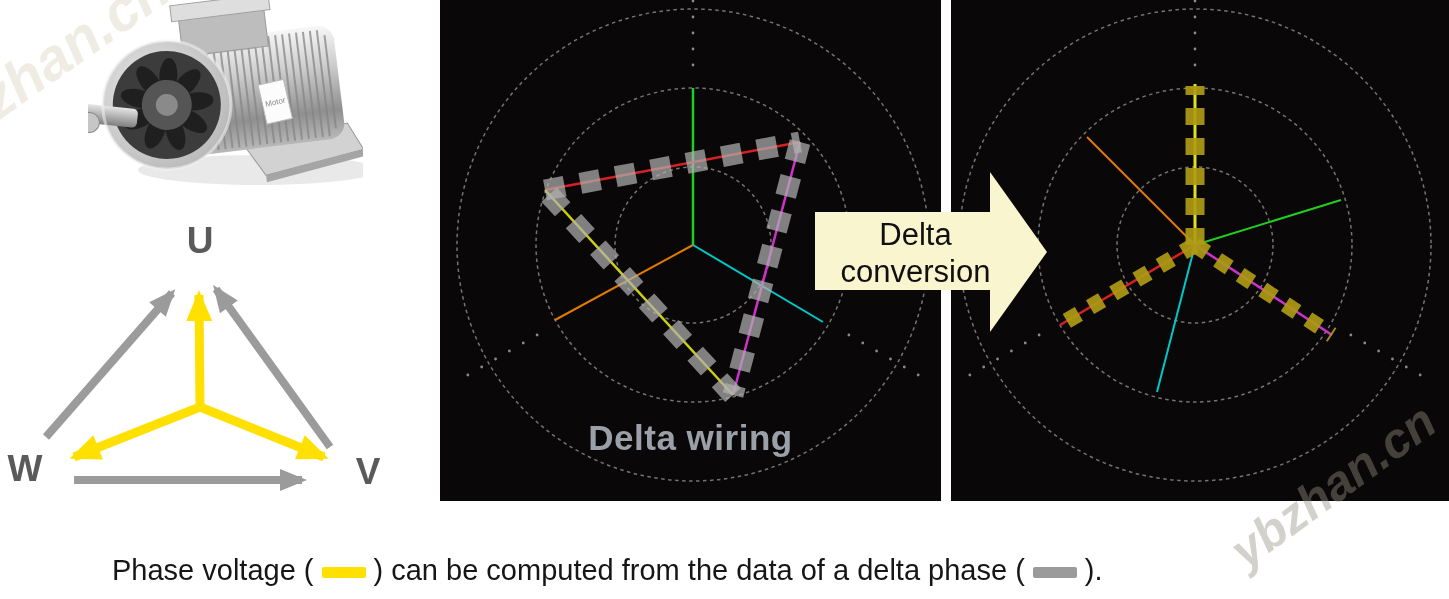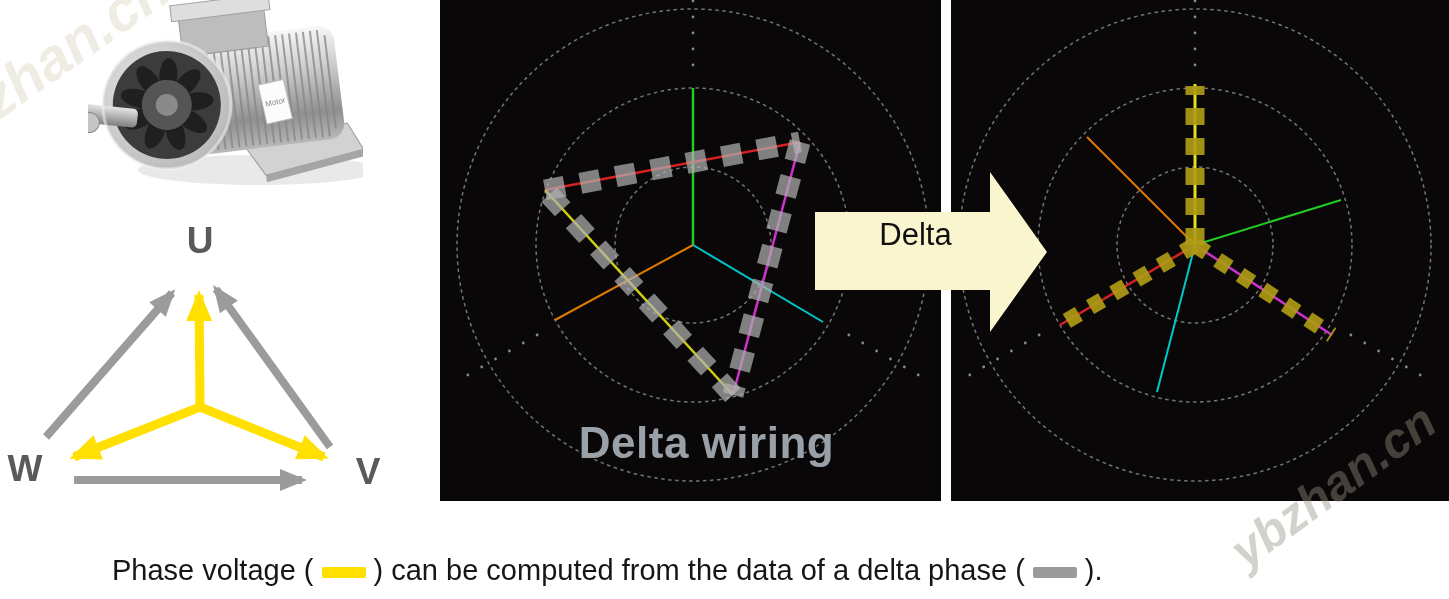--- a/index.html
+++ b/index.html
@@ -5,22 +5,22 @@
   *{margin:0;padding:0;box-sizing:border-box}
   html,body{width:1449px;height:599px;overflow:hidden;background:#ffffff;
     font-family:"Liberation Sans","DejaVu Sans",sans-serif;}
   .page{position:relative;width:1449px;height:599px;background:#ffffff;overflow:hidden}
 
   
   .panel{position:absolute;top:0;height:501px;background:#0a0708;overflow:hidden}
   .panel-left{left:440px;width:501px}
   .panel-right{left:951px;width:498px}
   .panel svg{position:absolute;left:0;top:0;width:100%;height:100%}
-  .panel-title{position:absolute;left:16px;width:100%;text-align:center;
-    font-weight:bold;font-size:44px;letter-spacing:0.5px;pointer-events:none}
+  .panel-title{position:absolute;left:0;width:100%;text-align:center;
+    font-weight:bold;font-size:35px;letter-spacing:0.5px;pointer-events:none}
   .panel-left  .panel-title{top:418px}
   .panel-right .panel-title{top:416px}
 
   
   .motor{position:absolute;left:88px;top:0;width:275px;height:195px}
 
   
   .uvw{position:absolute;left:0;top:205px;width:410px;height:300px}
   .uvw-label{font-weight:bold;font-size:37px}
 
@@ -241,20 +241,21 @@
         <line x1="244" y1="245" x2="381" y2="335" stroke="rgba(175,155,22,0.92)" stroke-width="16" stroke-dasharray="14 13"></line>
       </svg>
   </section>
 
   <div class="conv">
     <svg viewBox="0 0 260 186">
       <polygon points="17,54 192,54 192,14 249,94 192,174 192,132 17,132" fill="#f9f5cf"></polygon>
     </svg>
     <div class="conv-text">
       <div>Delta</div>
+      <div>conversion</div>
     </div>
   </div>
 
   <div class="caption">
     <span>Phase voltage (</span>
     <span class="swatch" id="sw-phase" style="background: rgb(255, 224, 0);"></span>
     <span>) can be computed from the data of a delta phase (</span>
     <span class="swatch" id="sw-delta" style="background: rgb(155, 155, 155);"></span>
     <span>).</span>
   </div>

